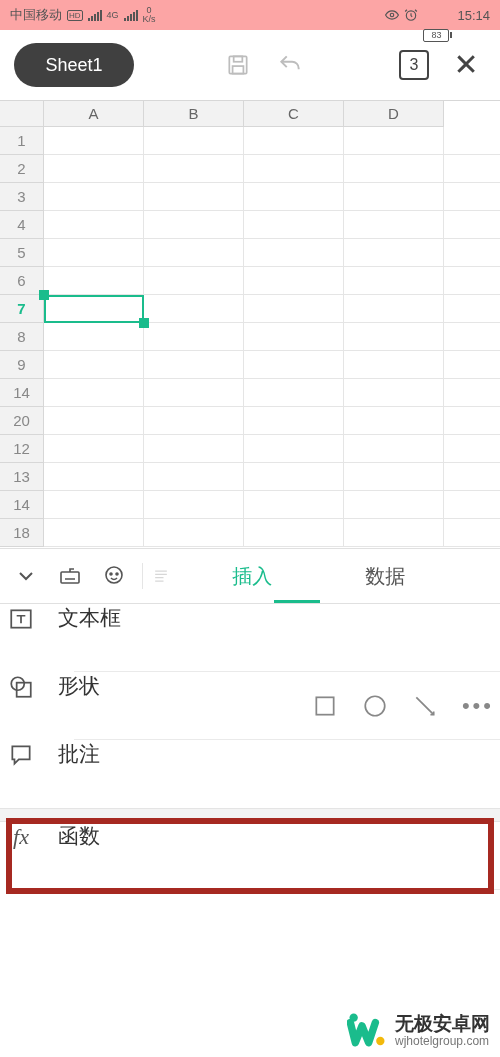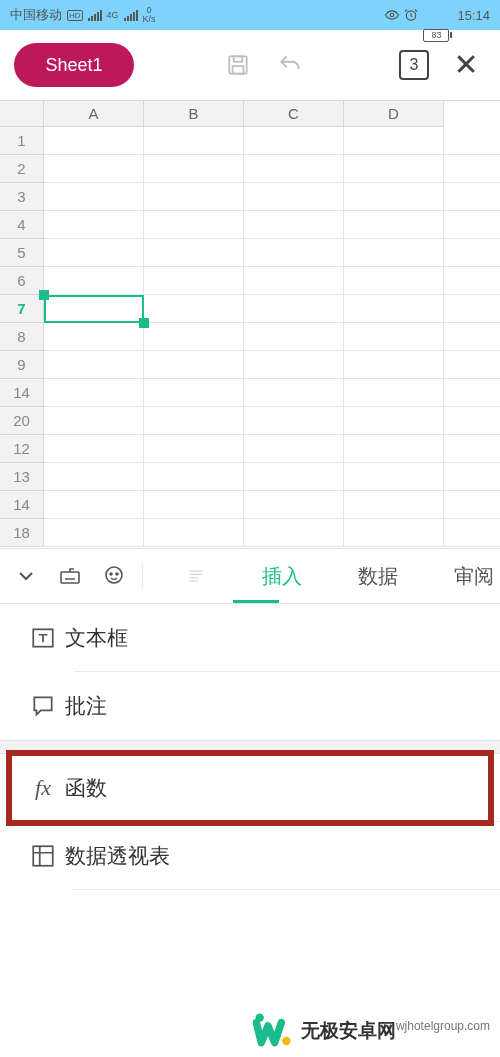--- a/index.html
+++ b/index.html
@@ -1,32 +1,32 @@
 <!DOCTYPE html>
 <html><head>
 <meta charset="utf-8">
 <style>
   * { box-sizing: border-box; margin: 0; padding: 0; }
   html, body { width: 500px; height: 1057px; font-family: -apple-system, "Helvetica Neue", Arial, sans-serif; background: #fff; overflow: hidden; }
   
-  .status-bar { height: 30px; background: #7dd3fc; display: flex; align-items: center; justify-content: space-between; padding: 0 10px; font-size: 13px; color: #555; }
+  .status-bar { height: 30px; background: #fca5a5; display: flex; align-items: center; justify-content: space-between; padding: 0 10px; font-size: 13px; color: #555; }
   .status-left, .status-right { display: flex; align-items: center; gap: 5px; }
   .sig { display: inline-flex; align-items: flex-end; gap: 1px; height: 11px; }
   .sig span { width: 2px; background: #555; }
   .sig span:nth-child(1){height:3px;} .sig span:nth-child(2){height:5px;} .sig span:nth-child(3){height:7px;} .sig span:nth-child(4){height:9px;} .sig span:nth-child(5){height:11px;}
   .netbox { display:flex; flex-direction:column; align-items:center; font-size:9px; line-height:1; }
   .hd-box { border:1px solid #555; font-size:8px; padding:0 1px; border-radius:2px; }
   .batt { display:inline-flex; align-items:center;margin-top:40px; }
   .batt-body { width:26px; height:13px; border:1px solid #555; border-radius:2px; display:flex; align-items:center; justify-content:center; font-size:9px; }
   .batt-tip { width:2px; height:6px; background:#555; margin-left:1px; }
   .eye-icon { width:14px; height:14px; }
   .alarm-icon { width:14px; height:14px; }
   
   .toolbar { height: 70px; display:flex; align-items:center; padding: 0 14px; gap: 12px; }
-  .sheet-pill { background:#be185d; color:#fff; border-radius: 28px; height:44px; min-width:120px; display:flex; align-items:center; justify-content:center; font-size:18px; padding:0 18px; }
+  .sheet-pill { background:#404040; color:#fff; border-radius: 28px; height:44px; min-width:120px; display:flex; align-items:center; justify-content:center; font-size:18px; padding:0 18px; }
   .tb-spacer { flex:1; }
   .tb-btn { width:40px; height:40px; display:flex; align-items:center; justify-content:center; color:#bdbdbd; }
   .tb-btn.dark { color:#444; }
   .tb-btn svg { width:26px; height:26px; }
   .count-box { width:30px; height:30px; border:2px solid #444; border-radius:4px; display:flex; align-items:center; justify-content:center; font-size:16px; color:#444; }
   .close-x { font-size:30px; color:#444; line-height:1; }
   
   .grid-wrap { position:relative; height: 448px; border-top:1px solid #d7d7d7; overflow:hidden; background:#fff;}
   .corner { position:absolute; left:0; top:0; width:44px; height:26px; background:#f2f2f2; border-right:1px solid #d7d7d7; border-bottom:1px solid #d7d7d7; }
   .col-headers { position:absolute; left:44px; top:0; right:0; height:26px; display:flex; }
@@ -37,40 +37,40 @@
   .cells { position:absolute; left:44px; top:26px; }
   .cell-row { display:flex; }
   .cell { width:100px; height:28px; border-right:1px solid #e5e5e5; border-bottom:1px solid #e5e5e5; }
   .sel-box { position:absolute; border:2px solid #1abc8c; background:transparent; pointer-events:none; }
   .sel-handle { position:absolute; width:10px; height:10px; background:#1abc8c; pointer-events:none; }
   
   .tabbar { height:56px; border-top:1px solid #e0e0e0; border-bottom:1px solid #e0e0e0; display:flex; align-items:center; padding:0 6px; gap:4px; background:#fff;}
   .tabbar .ico { width:40px; height:40px; display:flex; align-items:center; justify-content:center; color:#666; }
   .tabbar .ico svg { width:24px; height:24px; }
   .tabbar .divider { width:1px; height:26px; background:#e5e5e5; margin:0 4px; }
-  .tabbar .tab { flex:1; text-align:center; font-size:20px; color:#555; height:100%; display:flex; align-items:center; justify-content:flex-end; position:relative;}
+  .tabbar .tab { flex:1; text-align:center; font-size:20px; color:#555; height:100%; display:flex; align-items:center; justify-content:flex-start; position:relative;}
   .tabbar .tab.active { color:#1abc8c; }
   .tabbar .tab.active::after { content:""; position:absolute; bottom:0; left:50%; transform:translateX(-50%); width:46px; height:3px; background:#1abc8c; }
   .tabbar .tab.faded { color:#d7d7d7; flex:0.6; }
   
   .panel { background:#fff; }
-  .panel-row { display:flex; align-items:center; min-height:68px; padding:0 28px; position:relative;}
-  .panel-row .row-icon { width:30px; height:30px; display:flex; align-items:center; justify-content:center; color:#555; margin-right:7px; flex-shrink:0;}
+  .panel-row { display:flex; min-height:68px; padding:0 6px; position:relative;}
+  .panel-row .row-icon { width:30px; height:30px; display:flex; align-items:center; justify-content:center; color:#555; margin-right:22px; flex-shrink:0;}
   .panel-row .row-icon svg { width:26px; height:26px; }
   .panel-row .row-label { font-size:21px; color:#333; }
   .panel-row .sep { position:absolute; left:74px; right:0; bottom:0; height:1px; background:#eaeaea; }
   .sect-gap { height:14px; background:#f3f3f3; border-top:1px solid #e4e4e4; border-bottom:1px solid #e4e4e4;}
   .shape-opts { margin-left:auto; display:flex; align-items:center; gap:24px; color:#888;}
   .shape-opts svg { width:26px; height:26px; }
   .shape-more { font-size:22px; letter-spacing:3px; color:#888; }
   .highlight-box { position:absolute; border:6px solid #a62921; left:6px; right:6px; top:-4px; bottom:-4px; pointer-events:none; z-index:5;}
   
   .watermark { position:absolute; right:10px; bottom:6px; display:flex; align-items:center; gap:8px; z-index:10;}
   .wm-logo { width:40px; height:40px; }
-  .wm-text { display:flex; flex-direction:row; line-height:1.15;}
+  .wm-text { display:flex; flex-direction:column; line-height:1.15;}
   .wm-cn { font-size:19px; color:#333; font-weight:600;}
   .wm-en { font-size:12px; color:#777; }
 </style>
 </head>
 <body>
 
 <div class="status-bar">
   <div class="status-left">
     <span>中国移动</span>
     <span class="hd-box">HD</span>
@@ -304,61 +304,71 @@
     <svg width="20" height="20" viewBox="0 0 24 24" stroke="#d7d7d7" fill="none" stroke-width="1.5">
         <path d="M5 6h14M5 10h14M5 14h10M5 18h10"></path>
       </svg>
   </div>
   <div class="tab active">
       <span>插入</span>
     </div>
   <div class="tab">
       <span>数据</span>
     </div>
-  <div class="tab">
-      <span>审阅</span>
-    </div>
 </div>
 
 <div class="panel">
   <div class="panel-row">
     <span class="row-icon">
       <svg viewBox="0 0 24 24" fill="none" stroke="#555" stroke-width="1.6">
           <rect x="3" y="4" width="18" height="16"></rect>
           <path d="M8 9h8M12 9v7"></path>
         </svg>
     </span>
     <span class="row-label">文本框</span>
     <div class="sep"></div>
   </div>
+  <div class="panel-row">
+    <span class="row-icon">
+      <svg viewBox="0 0 24 24" fill="none" stroke="#555" stroke-width="1.6">
+          <rect x="8" y="8" width="13" height="13"></rect>
+          <circle cx="9" cy="9" r="6"></circle>
+        </svg>
+    </span>
+    <span class="row-label">形状</span>
+    <span class="shape-opts">
+      <svg viewBox="0 0 24 24" fill="none" stroke="#888" stroke-width="1.6">
+          <rect x="4" y="4" width="16" height="16"></rect>
+        </svg>
+      <svg viewBox="0 0 24 24" fill="none" stroke="#888" stroke-width="1.6">
+          <circle cx="12" cy="12" r="9"></circle>
+        </svg>
+      <svg viewBox="0 0 24 24" fill="none" stroke="#888" stroke-width="1.6">
+          <path d="M4 4l16 16"></path>
+          <path d="M17 20h3v-3"></path>
+        </svg>
+      <span class="shape-more">•••</span>
+    </span>
+    <div class="sep"></div>
+  </div>
   <div class="panel-row no-sep">
     <span class="row-icon">
       <svg viewBox="0 0 24 24" fill="none" stroke="#555" stroke-width="1.6">
           <path d="M4 4h16v12H10l-4 4v-4H4z"></path>
         </svg>
     </span>
     <span class="row-label">批注</span>
   </div>
   <div class="sect-gap"></div>
   <div class="panel-row" style="position:relative;">
     <div class="highlight-box"></div>
     <span class="row-icon">
       <span style="font-style:italic; font-family:'Times New Roman',serif; font-size:22px; color:#555;">fx</span>
     </span>
     <span class="row-label">函数</span>
-    <div class="sep"></div>
-  </div>
-  <div class="panel-row">
-    <span class="row-icon">
-      <svg viewBox="0 0 24 24" fill="none" stroke="#555" stroke-width="1.6">
-          <rect x="3" y="3" width="18" height="18"></rect>
-          <path d="M3 9h18M9 3v18"></path>
-        </svg>
-    </span>
-    <span class="row-label">数据透视表</span>
     <div class="sep"></div>
   </div>
 </div>
 
 <div class="watermark">
   <svg class="wm-logo" viewBox="0 0 48 48">
     <circle cx="8" cy="8" r="5" fill="#1abc8c"></circle>
     <path d="M4 14 L10 38 L18 18 L26 38 L34 14" stroke="#1abc8c" stroke-width="9" fill="none" stroke-linecap="round" stroke-linejoin="round"></path>
     <circle cx="40" cy="36" r="5" fill="#f2b90c"></circle>
   </svg>

